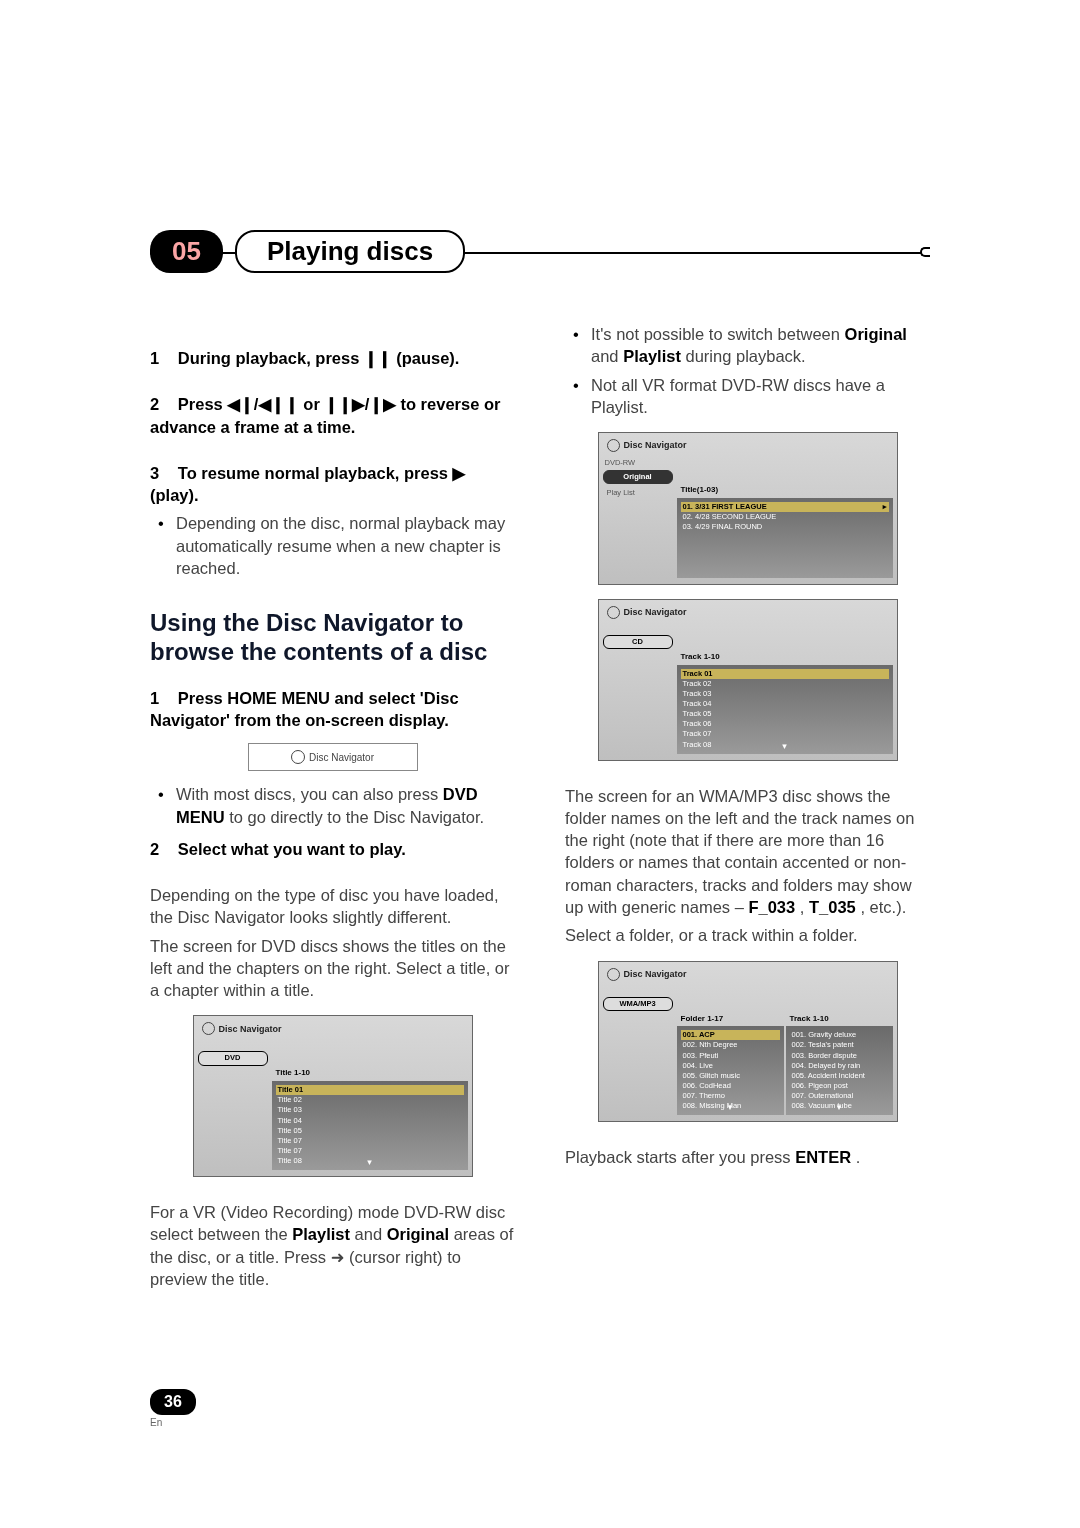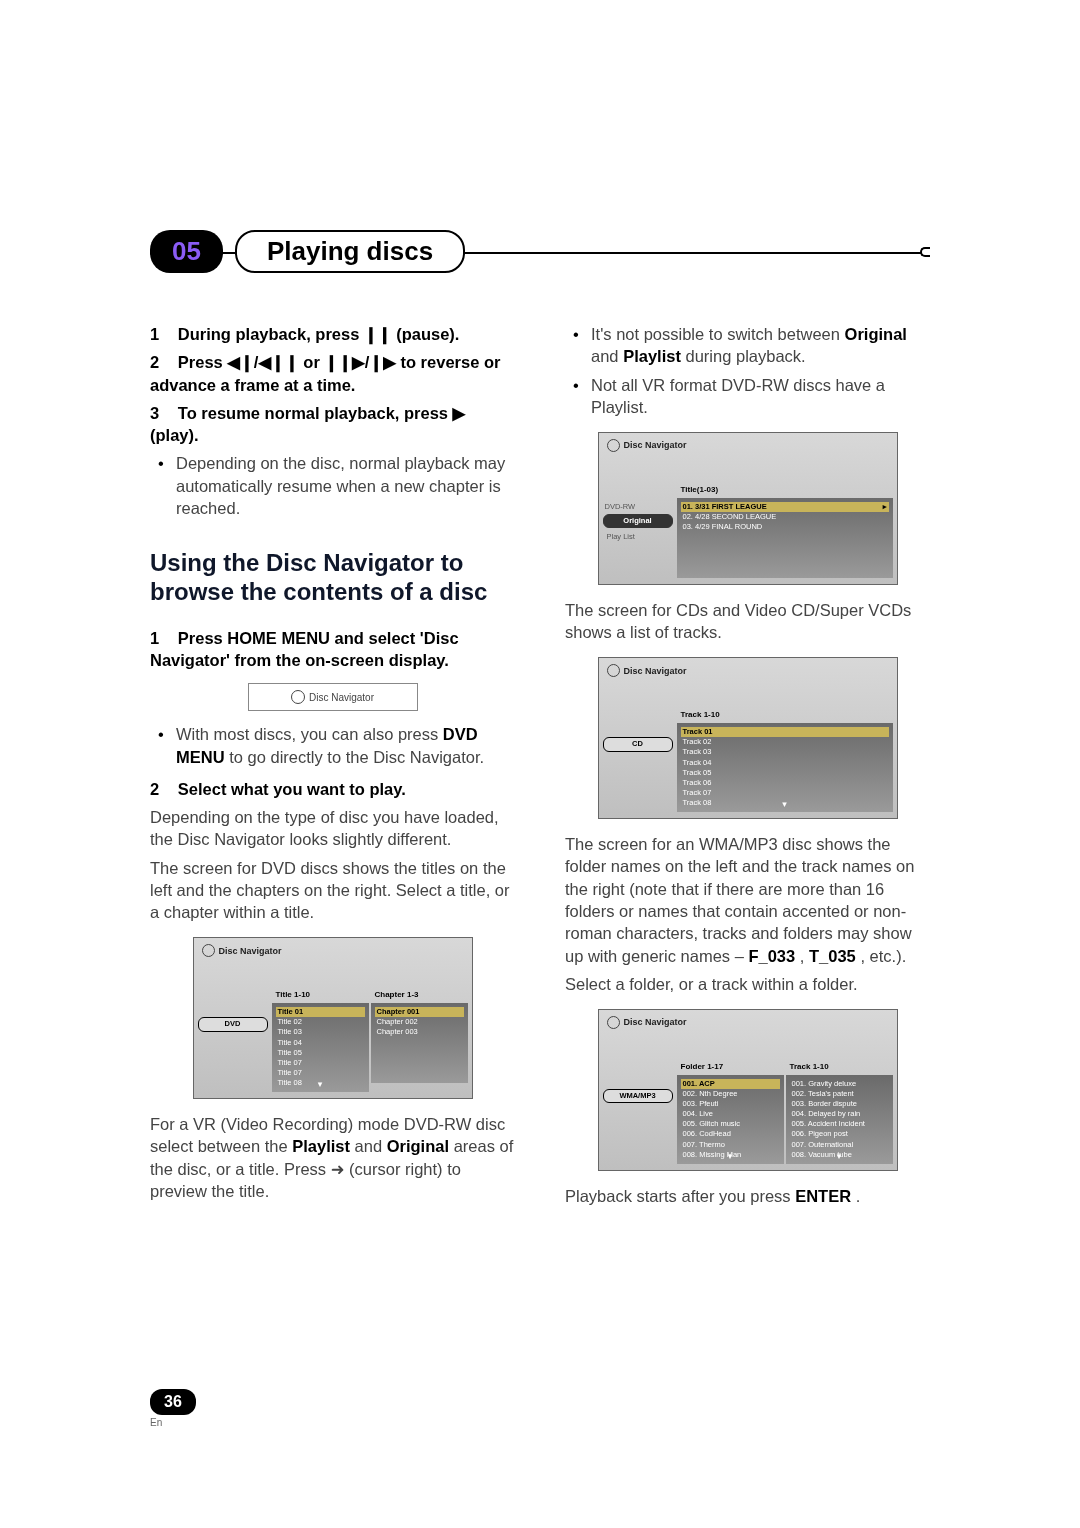--- a/index.html
+++ b/index.html
@@ -25,21 +25,21 @@
     position: absolute;
     top: 50%;
     left: 0; right: 0;
     height: 2px;
     background: #000;
     z-index: 0;
     border-radius: 1px;
   }
   .chapter-badge {
     background: #000;
-    color: #8b5cf6;
+    color: #fca5a5;
     font-weight: bold;
     font-size: 26px;
     border-radius: 20px;
     padding: 6px 22px;
     z-index: 1;
     margin-right: 12px;
   }
   .chapter-title-wrap {
     background: #fff;
     z-index: 1;
@@ -64,21 +64,21 @@
   .columns {
     display: flex;
     gap: 50px;
   }
   .col {
     flex: 1;
     font-size: 16.5px;
     line-height: 1.35;
     color: #444;
   }
-  .col p { margin-bottom: 6px; }
+  .col p { margin-bottom: 6px; margin-top: 24px; }
   .step-num { font-weight: bold; color: #000; margin-right: 14px; }
   .step-text { font-weight: bold; color: #000; }
   .step { margin-bottom: 10px; }
   ul.bul { list-style: none; padding-left: 26px; }
   ul.bul li { position: relative; margin-bottom: 6px; }
   ul.bul li::before {
     content: '•';
     position: absolute;
     left: -18px;
     color: #000;
@@ -116,21 +116,20 @@
     position: relative;
   }
   .ss-body {
     display: flex;
     padding: 0 4px;
     gap: 4px;
   }
   .ss-left {
     width: 70px;
     flex-shrink: 0;
-    margin-top: 44px;
   }
   .ss-cols { display: flex; flex: 1; gap: 2px; justify-content: center; }
   .ss-col { flex: 1; }
   .ss-header {
     font-weight: bold;
     font-size: 8px;
     padding: 1px 0 2px 4px;
     margin-top: 28px;
   }
   .ss-tag {
@@ -284,28 +283,20 @@
                   <div class="row">Title 02</div>
                   <div class="row">Title 03</div>
                   <div class="row">Title 04</div>
                   <div class="row">Title 05</div>
                   <div class="row">Title 07</div>
                   <div class="row">Title 07</div>
                   <div class="row">Title 08</div>
                   <span class="ss-arrow-down">▾</span>
                 </div>
             </div>
-            <div class="ss-col">
-              <div class="ss-header">Chapter 1-3</div>
-              <div class="ss-list sel-first">
-                  <div class="row">Chapter 001</div>
-                  <div class="row">Chapter 002</div>
-                  <div class="row">Chapter 003</div>
-                </div>
-            </div>
           </div>
         </div>
       </div>
 
       <p>
         <span>For a VR (Video Recording) mode DVD-RW disc select between the </span>
         <b>Playlist</b>
         <span> and </span>
         <b>Original</b>
         <span> areas of the disc, or a title. Press ➜ (cursor right) to preview the title.</span>
@@ -337,21 +328,20 @@
             <div class="ss-header">Title(1-03)</div>
             <div class="ss-list">
                 <div class="row sel-orange">01. 3/31 FIRST LEAGUE<span style="float: right;"> ▸</span></div>
                 <div class="row">02. 4/28 SECOND LEAGUE</div>
                 <div class="row">03. 4/29 FINAL ROUND</div>
               </div>
           </div>
         </div>
       </div>
 
-      <p>The screen for CDs and Video CD/Super VCDs shows a list of tracks.</p>
 
       <div class="screenshot" style="width:300px">
         <div class="ss-title">Disc Navigator</div>
         <div class="ss-body">
           <div class="ss-left">
             <div class="ss-tag">CD</div>
           </div>
           <div style="flex:1">
             <div class="ss-header">Track 1-10</div>
             <div class="ss-list sel-first">

